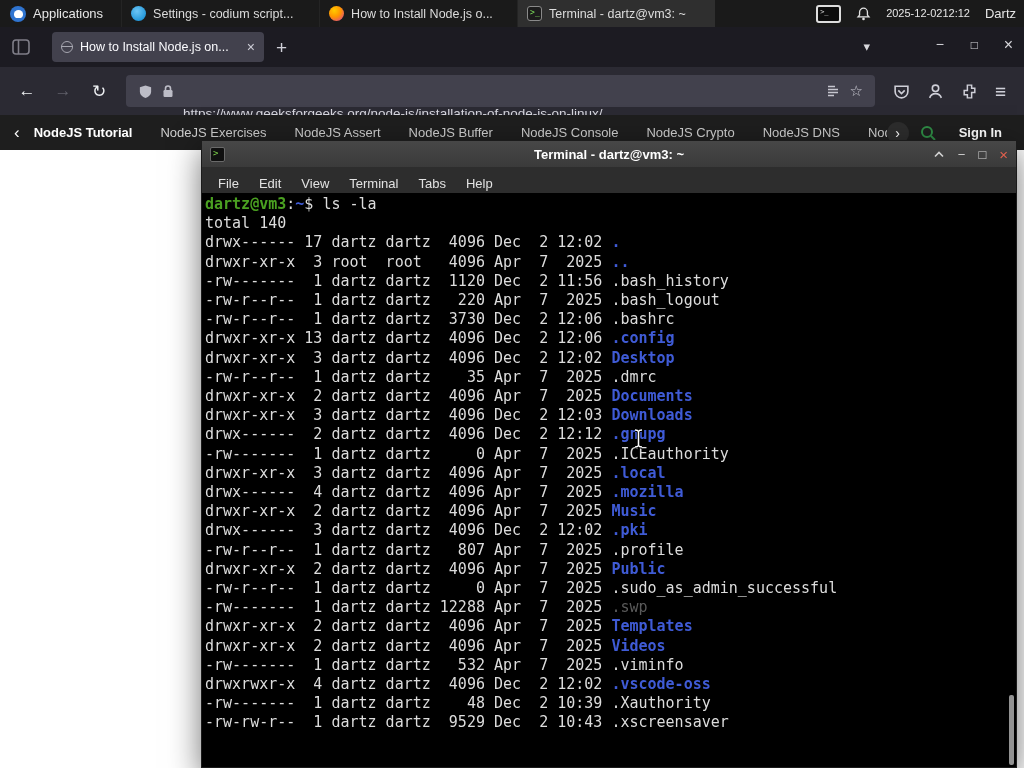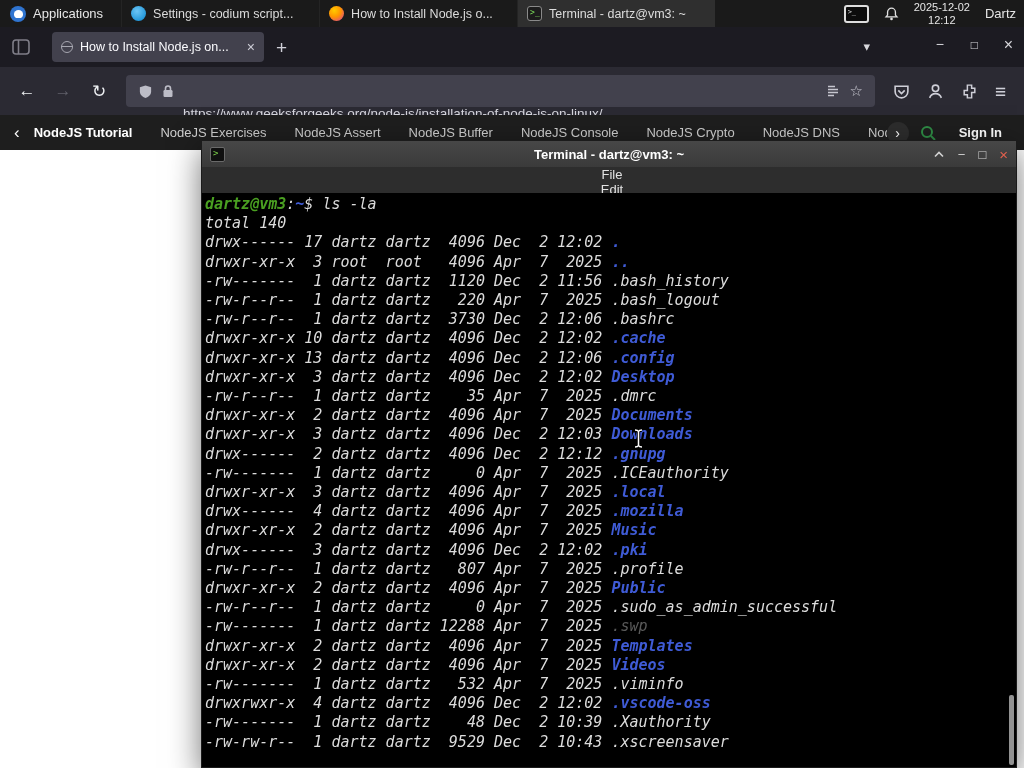--- a/index.html
+++ b/index.html
@@ -22,21 +22,21 @@
   .ticon { width:15px; height:15px; border-radius:50%; flex:none; }
   .ticon-firefox { background:radial-gradient(circle at 35% 30%, #ffcb00, #ff9500 45%, #e3517b 85%); }
   .ticon-codium  { background:radial-gradient(circle at 40% 35%, #6cc5f5, #2196d9 75%); }
   .ticon-terminal { border-radius:3px; background:#1c1c1c; border:1px solid #8a8a8a; position:relative; }
   .ticon-terminal::after { content:">_"; position:absolute; left:2px; top:1px; font-size:8px;
                            color:#7ddd5a; font-family:"DejaVu Sans Mono", monospace; }
   .panel-right { margin-left:auto; display:flex; align-items:center; gap:15px; padding-right:8px; height:100%; }
   .tray-term { width:25px; height:18px; border:2px solid #dedede; border-radius:3px; background:#0c0c0c; position:relative; flex:none; }
   .tray-term::after { content:">_"; position:absolute; left:2px; top:1px; font-size:7px; color:#dedede;
                       font-family:"DejaVu Sans Mono", monospace; }
-  .clock { display:flex; flex-direction:column; align-items:center; font-size:11px; line-height:12.5px; }
+  .clock { display:flex; flex-direction:row; align-items:center; font-size:11px; line-height:12.5px; }
   .panel-user { font-size:13px; }
 
   
   .tabstrip { position:absolute; top:27px; left:0; right:0; height:40px; background:#1c1b22;
               display:flex; align-items:center; z-index:5; }
   .ffview { margin:0 10px 0 12px; display:flex; align-items:center; }
   .tab { width:212px; height:30px; background:#42414d; border-radius:4px; display:flex; align-items:center;
          gap:7px; padding:0 9px; color:#fbfbfe; font-size:12.5px;margin-left:12px; }
   .favicon { width:12px; height:12px; border-radius:50%; border:1.5px solid #a6a6b0; position:relative; flex:none; }
   .favicon::after { content:""; position:absolute; left:-1px; right:-1px; top:3.5px; height:1.5px; background:#a6a6b0; }
@@ -82,23 +82,23 @@
   .titlebar { position:relative; height:26px; background:linear-gradient(#474747,#3a3a3a);
               display:flex; align-items:center; padding:0 8px; }
   .t-title { position:absolute; left:0; right:0; text-align:center; font-size:13px; font-weight:bold; color:#ffffff; }
   .term-icon { width:15px; height:15px; background:#101010; border:1px solid #6a6a6a; border-radius:2px;
                position:relative; z-index:1; flex:none; }
   .term-icon::after { content:">"; position:absolute; left:2px; top:0; font-size:9px; color:#7bd04a;
                       font-family:"DejaVu Sans Mono", monospace; }
   .t-controls { margin-left:auto; display:flex; align-items:center; gap:13px; z-index:1; }
   .t-controls span { color:#d2d2d2; font-size:13px; line-height:1; display:flex; align-items:center; }
   .t-controls .tclose { color:#e2604d; font-size:15px; }
-  .menubar { height:33px; background:#2d2d2d; display:flex; align-items:center; padding-left:6px;flex-direction:column; }
+  .menubar { height:33px; background:#2d2d2d; display:flex; align-items:center; padding-left:6px; }
   .menu-item { padding:0 10px; font-size:13px; color:#e2e2e2; }
-  .termbody { position:absolute; top:52px; left:0; right:0; bottom:0; background:var(--t-bg, #000); overflow:hidden;font-style:italic; }
+  .termbody { position:absolute; top:52px; left:0; right:0; bottom:0; background:var(--t-bg, #000); overflow:hidden; }
   .term-output { position:absolute; left:3px; top:2px; font-family:"DejaVu Sans Mono", monospace;
                  font-size:15px; line-height:19.2px; color:var(--t-fg, #d9d9d9); }
   .tline { white-space:pre; }
   .tline .green { color:var(--t-green, #4aa021); font-weight:bold; }
   .tline .blue  { color:var(--t-blue, #3f5bd6); font-weight:bold; }
   .tline .dimf  { color:var(--t-dim, #5a5a5a); }
   .term-scroll { position:absolute; top:0; right:1px; width:8px; bottom:0; }
   .term-scroll .thumb { position:absolute; bottom:2px; right:1px; width:5px; height:70px;
                         background:#d0d0d0; opacity:.7; border-radius:2px; }
 
@@ -258,21 +258,20 @@
       </div>
     <div class="termbody">
       <div class="term-output">
           <div class="tline"><span class="green">dartz@vm3</span><span>:</span><span class="blue">~</span><span>$ </span><span>ls -la</span></div>
           <div class="tline">total 140</div>
           <div class="tline"><span>drwx------ 17 dartz dartz  4096 Dec  2 12:02 </span><span class="blue">.</span></div>
           <div class="tline"><span>drwxr-xr-x  3 root  root   4096 Apr  7  2025 </span><span class="blue">..</span></div>
           <div class="tline"><span>-rw-------  1 dartz dartz  1120 Dec  2 11:56 </span><span>.bash_history</span></div>
           <div class="tline"><span>-rw-r--r--  1 dartz dartz   220 Apr  7  2025 </span><span>.bash_logout</span></div>
           <div class="tline"><span>-rw-r--r--  1 dartz dartz  3730 Dec  2 12:06 </span><span>.bashrc</span></div>
-          <div class="tline"><span>drwxr-xr-x 10 dartz dartz  4096 Dec  2 12:02 </span><span class="blue">.cache</span></div>
           <div class="tline"><span>drwxr-xr-x 13 dartz dartz  4096 Dec  2 12:06 </span><span class="blue">.config</span></div>
           <div class="tline"><span>drwxr-xr-x  3 dartz dartz  4096 Dec  2 12:02 </span><span class="blue">Desktop</span></div>
           <div class="tline"><span>-rw-r--r--  1 dartz dartz    35 Apr  7  2025 </span><span>.dmrc</span></div>
           <div class="tline"><span>drwxr-xr-x  2 dartz dartz  4096 Apr  7  2025 </span><span class="blue">Documents</span></div>
           <div class="tline"><span>drwxr-xr-x  3 dartz dartz  4096 Dec  2 12:03 </span><span class="blue">Downloads</span></div>
           <div class="tline"><span>drwx------  2 dartz dartz  4096 Dec  2 12:12 </span><span class="blue">.gnupg</span></div>
           <div class="tline"><span>-rw-------  1 dartz dartz     0 Apr  7  2025 </span><span>.ICEauthority</span></div>
           <div class="tline"><span>drwxr-xr-x  3 dartz dartz  4096 Apr  7  2025 </span><span class="blue">.local</span></div>
           <div class="tline"><span>drwx------  4 dartz dartz  4096 Apr  7  2025 </span><span class="blue">.mozilla</span></div>
           <div class="tline"><span>drwxr-xr-x  2 dartz dartz  4096 Apr  7  2025 </span><span class="blue">Music</span></div>

